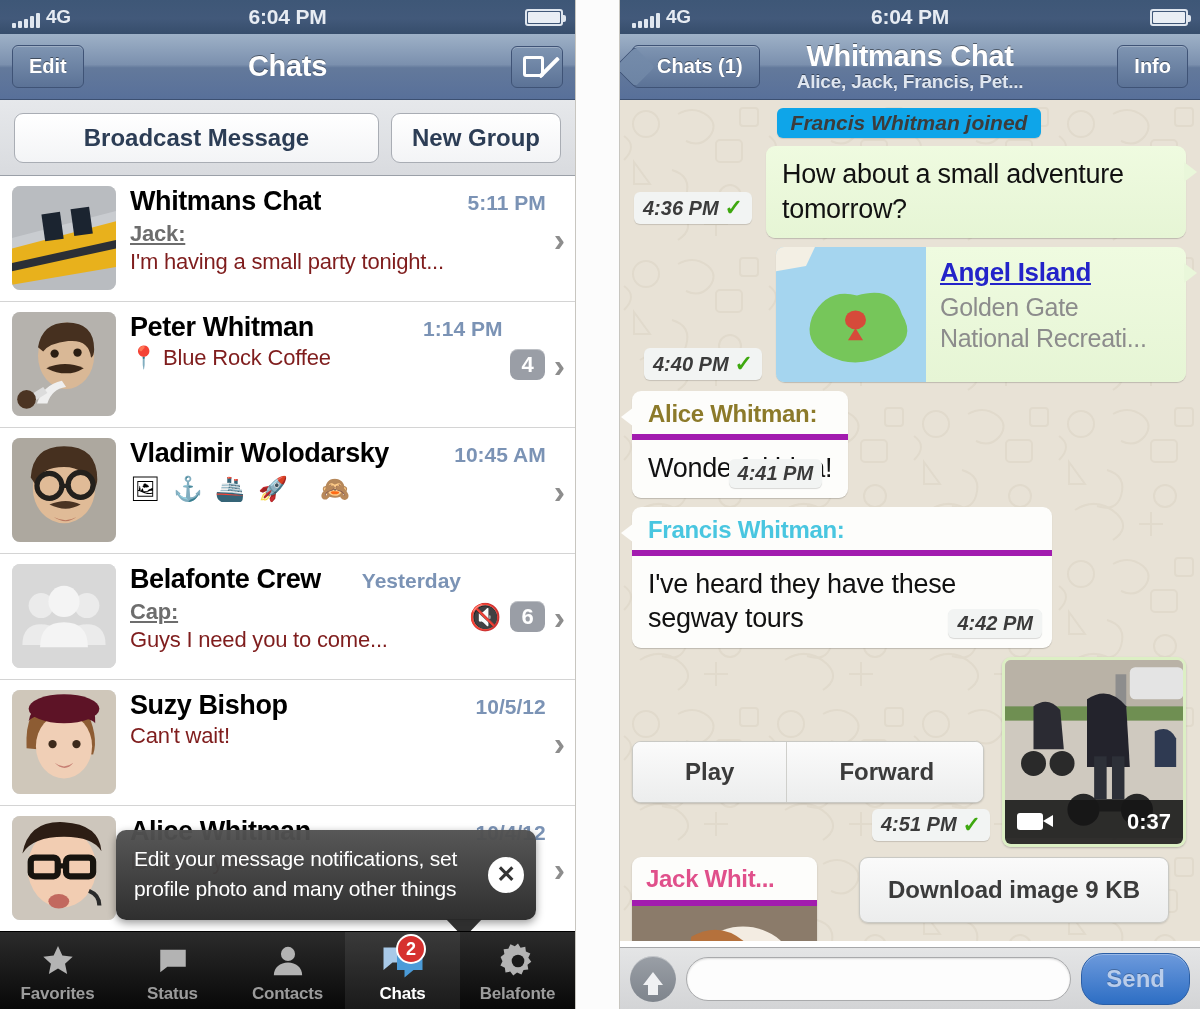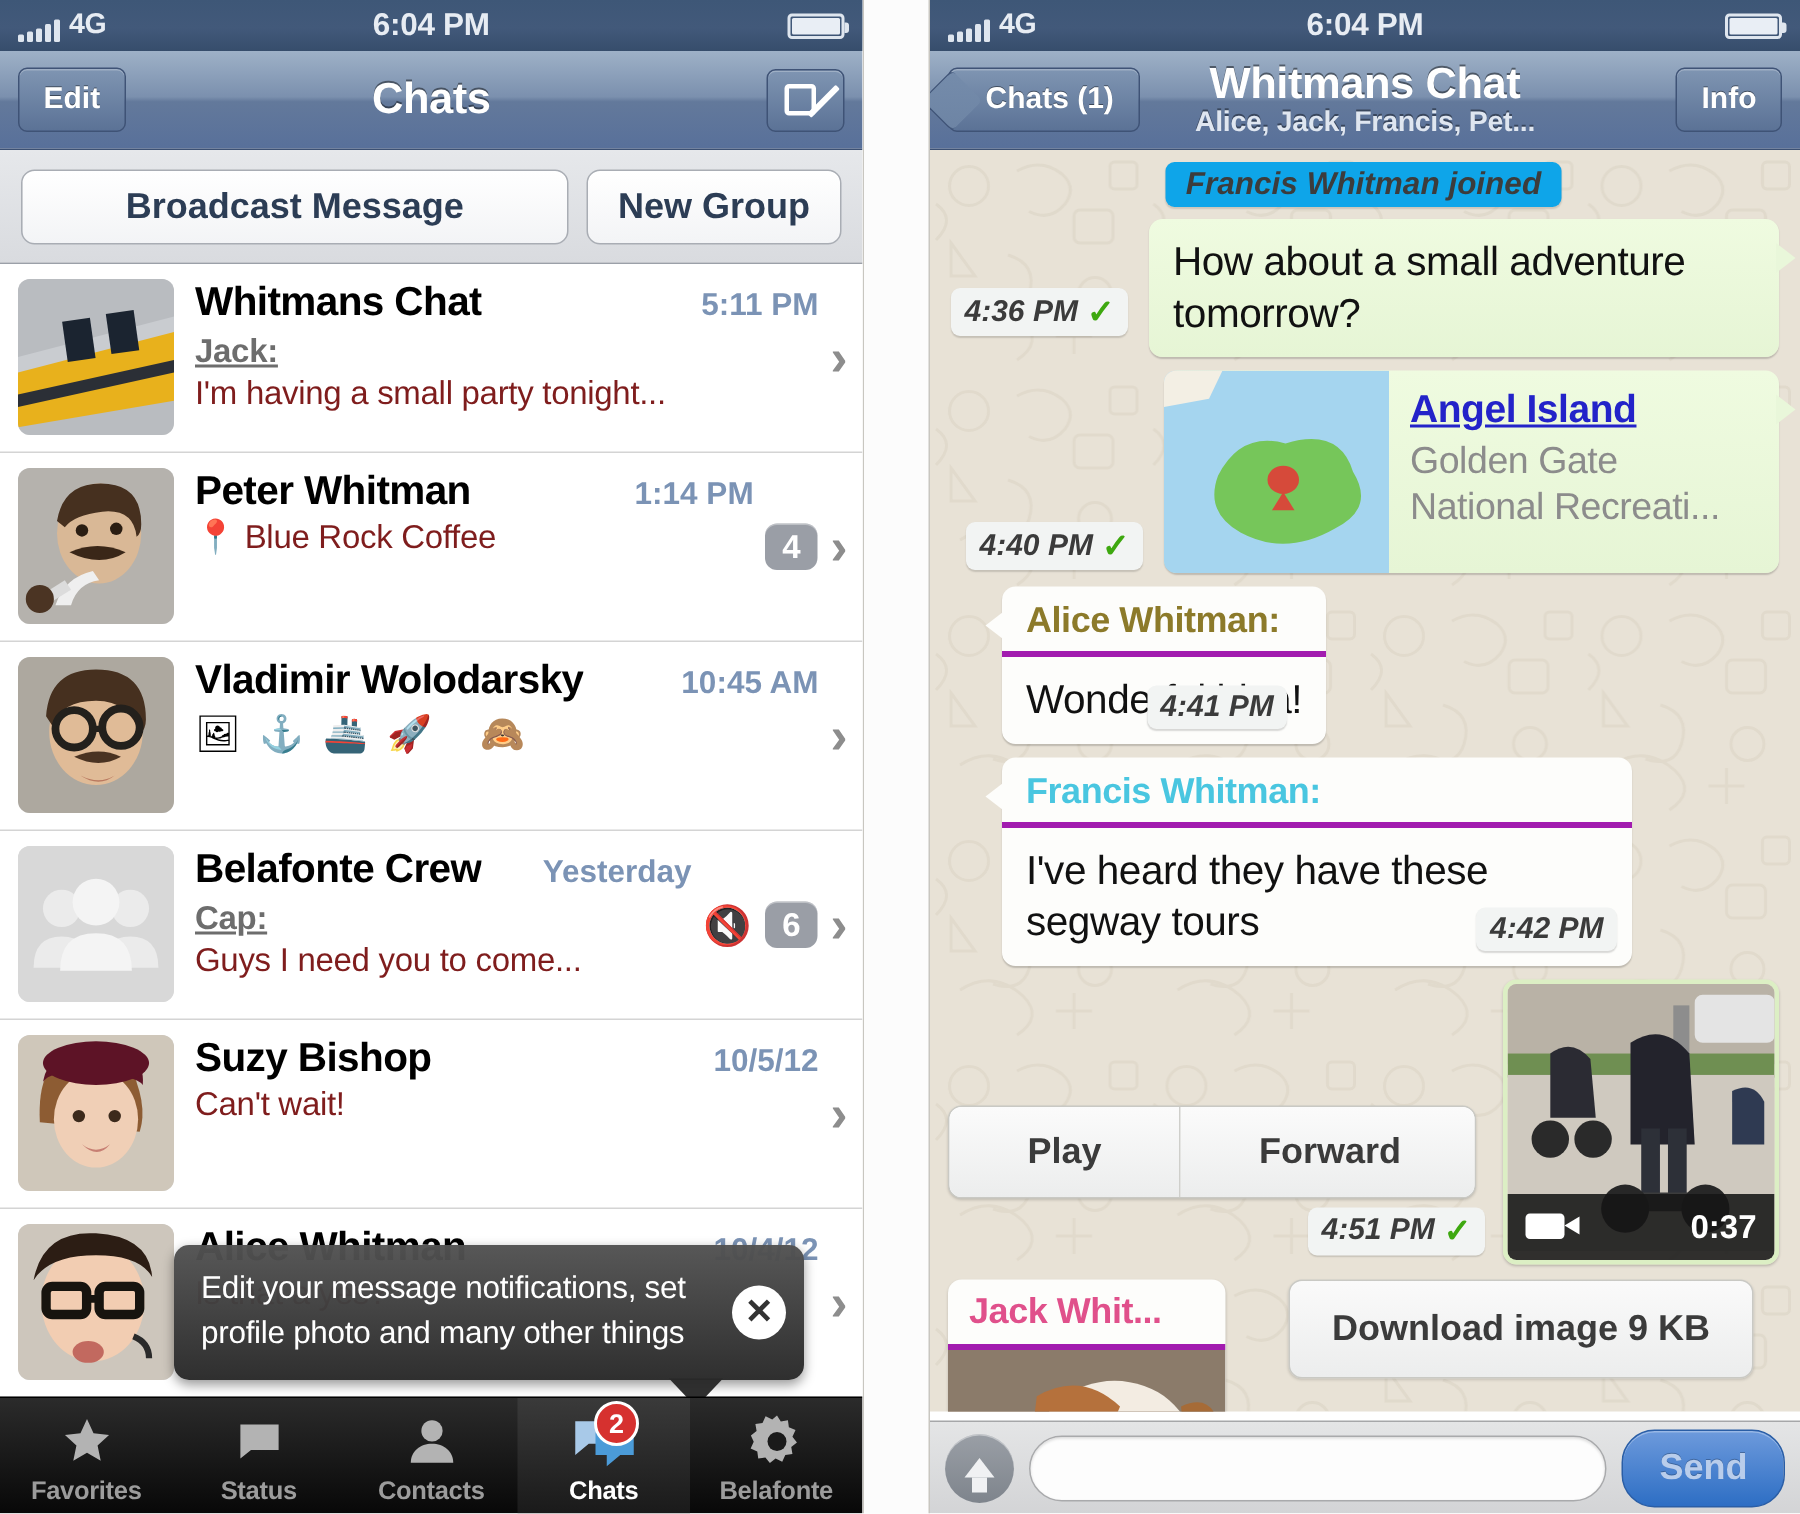--- a/index.html
+++ b/index.html
@@ -161,33 +161,33 @@
   .msgs { position:absolute; inset:0; padding: 6px 14px 0 12px; }
 
   .sys-note { margin: 2px auto 8px; width: fit-content;
     background:#0ea5e9; border-radius:6px; padding:3px 14px;
     font-size:21px; font-style:italic; font-weight:bold; color:#3c3c3c;
     box-shadow:0 1px 1px rgba(0,0,0,.12); }
 
   .bubble-wrap { display:flex; margin-bottom: 9px; position:relative; }
   .bubble-wrap.out { justify-content:flex-end; }
   .bubble { position:relative; border-radius: 9px; max-width: 420px;
-    box-shadow: 0 1px 1px rgba(0,0,0,.18); margin-left: 36px; }
+    box-shadow: 0 1px 1px rgba(0,0,0,.18); }
   .bubble.out { background: linear-gradient(to bottom,#effbe0,#e6f5d5); }
   .bubble.in  { background: #fdfdfb; }
   .bubble.out::after { content:""; position:absolute; right:-11px; top:16px;
     border-top:10px solid transparent; border-bottom:10px solid transparent;
     border-left:13px solid #e9f7da; }
   .bubble.in::after { content:""; position:absolute; left:-11px; top:16px;
     border-top:10px solid transparent; border-bottom:10px solid transparent;
     border-right:13px solid #fdfdfb; }
   .btext { font-size:27px; color:#111; line-height:1.28; letter-spacing:-0.3px;
     padding: 11px 16px 12px; }
   .sender-name { font-size:24px; font-weight:bold; padding: 9px 16px 6px;
-    border-bottom:4px solid #a21caf; letter-spacing:-0.3px; }
+    border-bottom:6px solid #a21caf; letter-spacing:-0.3px; }
   .stamp { position:absolute; background:#f2f4f3; border-radius:6px;
     font-size:20px; font-style:italic; font-weight:bold; color:#3b3b3b;
     padding: 3px 9px; white-space:nowrap; box-shadow:0 1px 1px rgba(0,0,0,.15);
     display:flex; align-items:center; gap:6px; }
   .tick { color:#3ea80f; font-size:22px; font-weight:bold; font-style:normal; }
 
   .loc-bubble { display:flex; width: 410px; }
   .loc-map { width: 150px; height: 135px; flex:0 0 auto; border-radius:8px 0 0 8px;
              overflow:hidden; position:relative; }
   .loc-body { padding: 10px 12px 10px 14px; min-width:0; }

